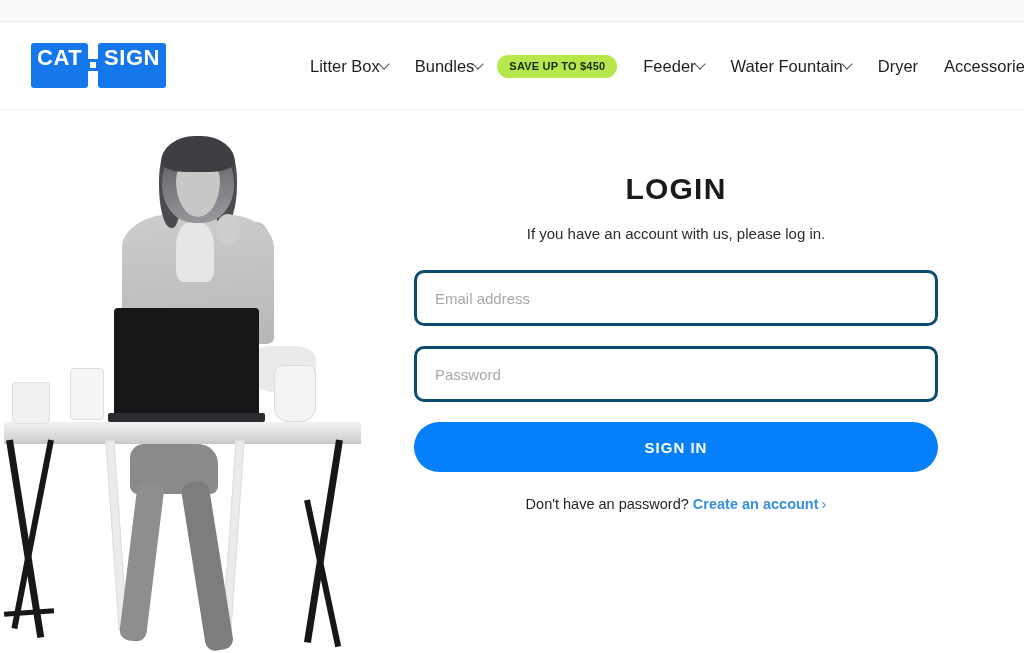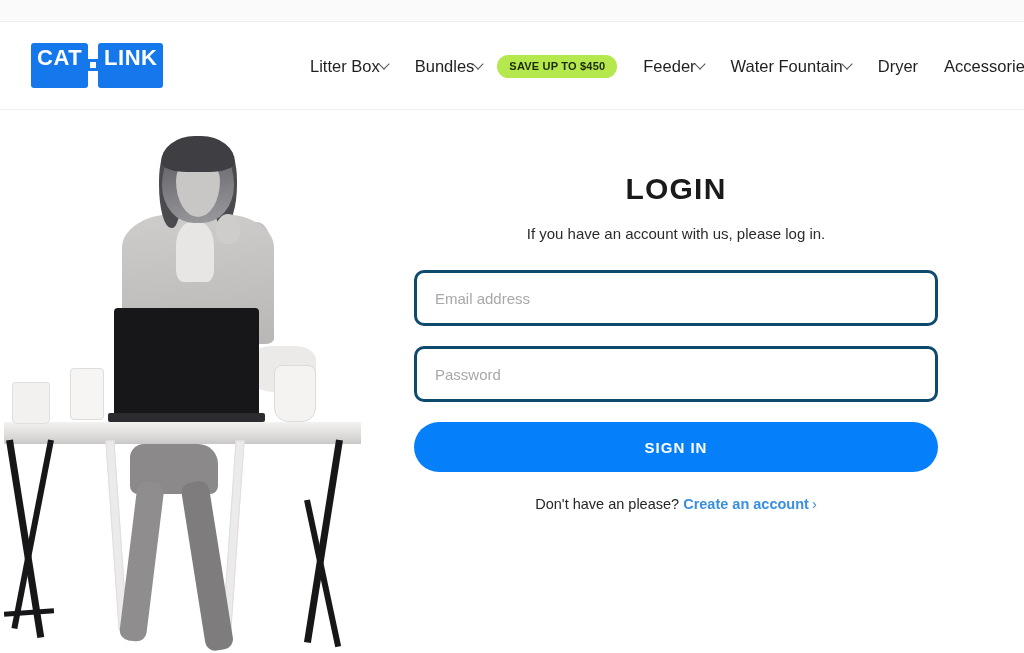--- a/index.html
+++ b/index.html
@@ -425,21 +425,21 @@
 
 <div class="page">
 
   <div class="announce-bar"></div>
 
   <header class="site-header">
 
     <a class="logo">
       <span class="logo-blk">CAT</span>
       <span class="logo-dot"></span>
-      <span class="logo-blk">LINK</span>
+      <span class="logo-blk">SIGN</span>
     </a>
 
     <nav class="main-nav">
 
       <a class="nav-item">
         <span>Litter Box</span>
         <span class="chev"></span>
       </a>
 
       <a class="nav-item">
@@ -509,21 +509,21 @@
         <p class="login-sub">If you have an account with us, please log in.</p>
 
         <input id="email-field" class="field" type="email" placeholder="Email address" style="">
 
         <input id="password-field" class="field" type="password" placeholder="Password" style="">
 
         <button class="signin-btn">SIGN IN</button>
 
         <div class="below-links">
           <div class="row-create">
-            <span>Don't have an please?</span>
+            <span>Don't have an password?</span>
             <a class="link-blue"><span>Create an account</span><span class="link-arrow">›</span></a>
           </div>
         </div>
 
       </div>
     </div>
 
   </div>
 </div>
 

